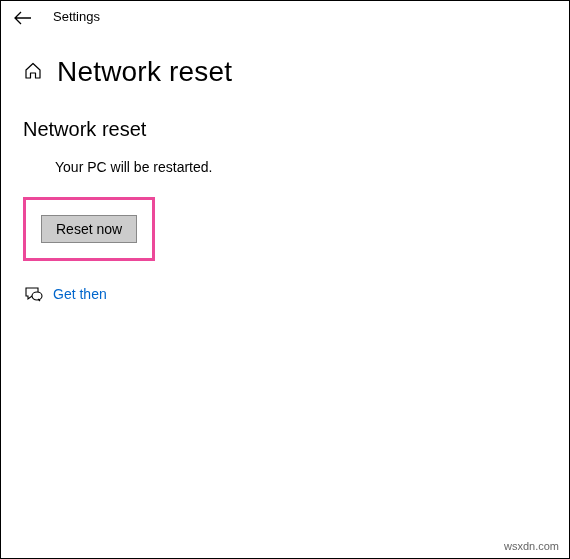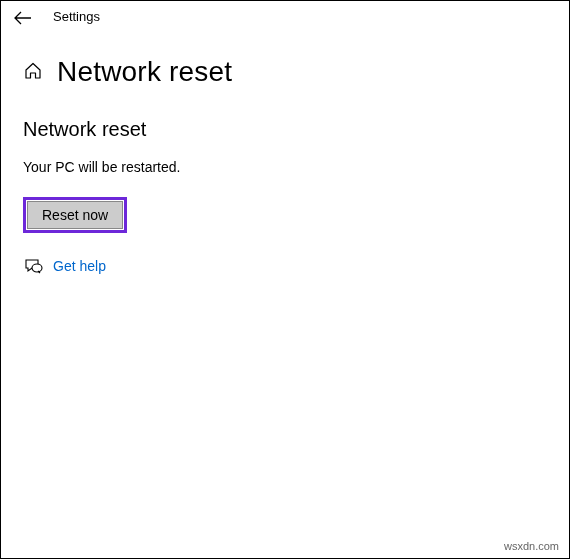--- a/index.html
+++ b/index.html
@@ -64,25 +64,26 @@
       font-size: 14px;
       color: #000;
       line-height: 1.35;
       max-width: 470px;
       margin-bottom: 22px;
     }
     .restart-note {
       font-size: 14px;
       color: #000;
       margin-bottom: 22px;
+      margin-left: 32px;
     }
     .reset-btn-wrapper {
       display: inline-block;
-      border: 3px solid #6d28d9;
-      padding: 1px;
+      border: 3px solid #ec4899;
+      padding: 15px;
       margin-bottom: 18px;
     }
     .reset-btn {
       background: #cccccc;
       border: 1px solid #888;
       padding: 5px 14px;
       font-size: 14px;
       font-family: inherit;
       color: #000;
       cursor: pointer;
@@ -144,17 +145,17 @@
   </div>
 
   <div class="help-row">
     <div class="help-icon">
       <svg width="20" height="20" viewBox="0 0 20 20">
         <path d="M3 3 L15 3 L15 11 L9 11 L5 14 L5 11 L3 11 Z" stroke="#000" stroke-width="1.1" fill="none"></path>
         <ellipse cx="14" cy="11" rx="5" ry="4" stroke="#000" stroke-width="1.1" fill="#fff"></ellipse>
         <path d="M15 14 L17 16" stroke="#000" stroke-width="1.1"></path>
       </svg>
     </div>
-    <div class="help-link">Get help</div>
+    <div class="help-link">Get then</div>
   </div>
 </div>
 
 <div class="watermark">wsxdn.com</div>
 
 </body></html>

